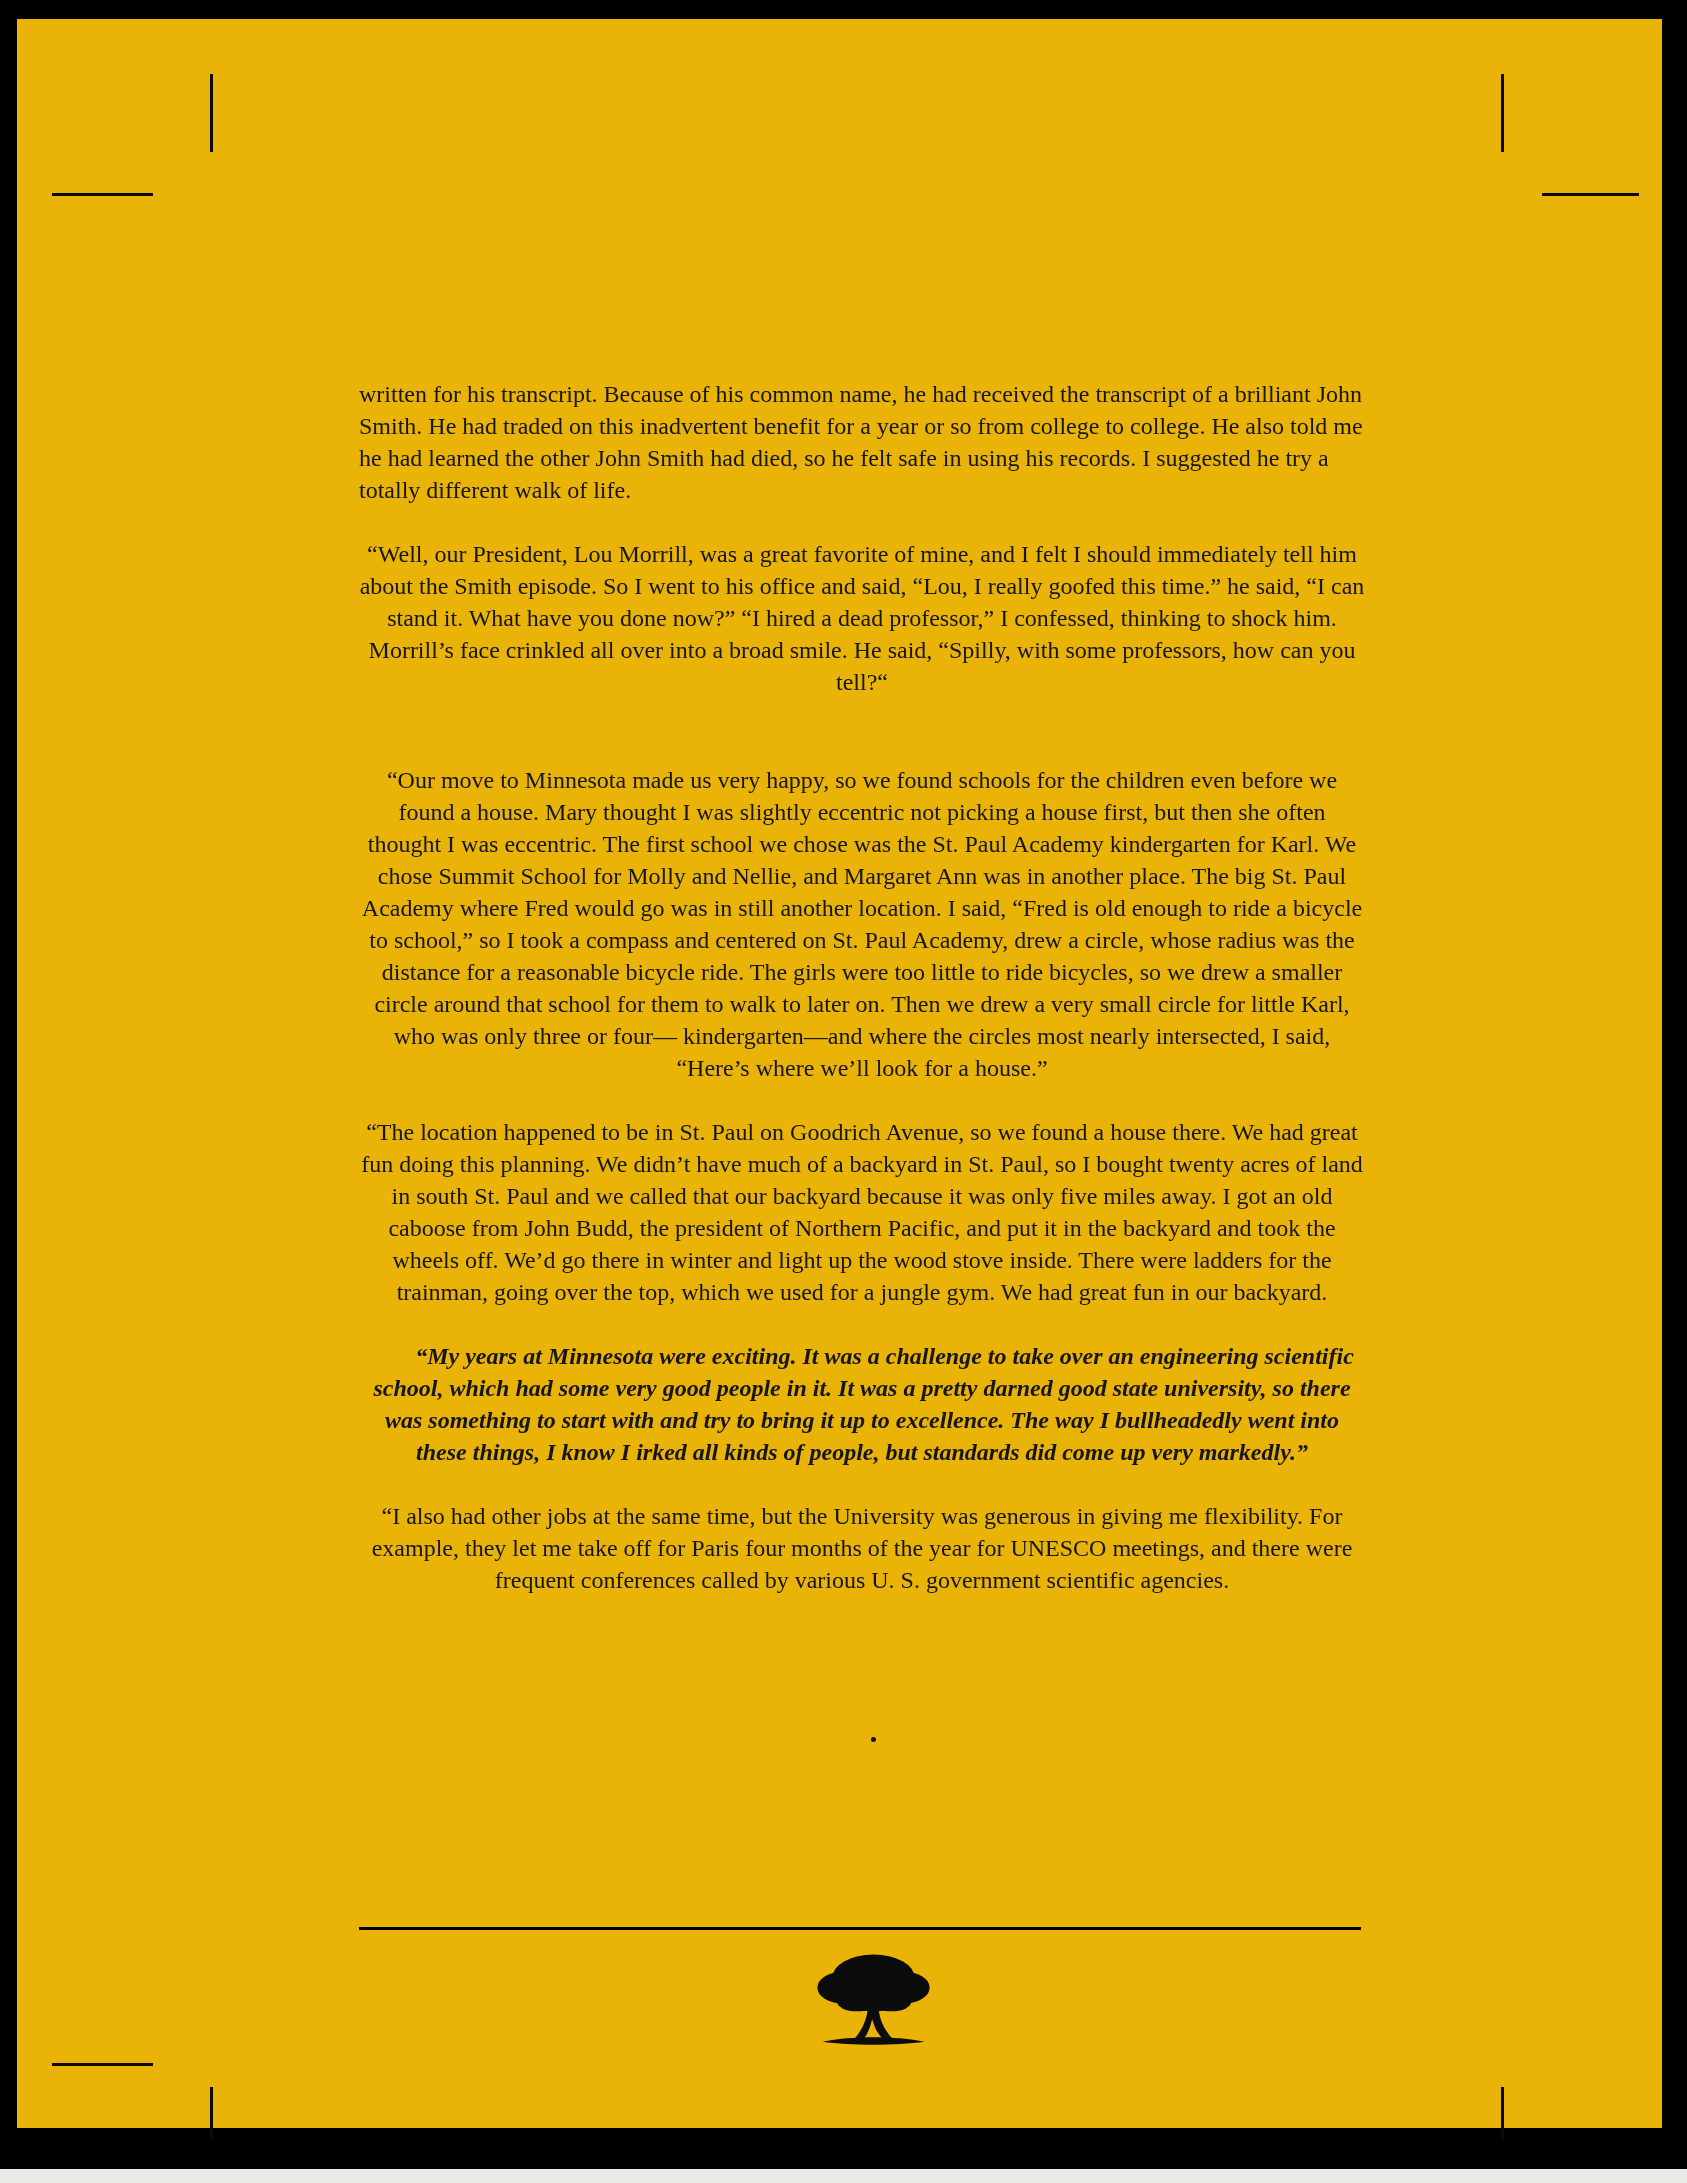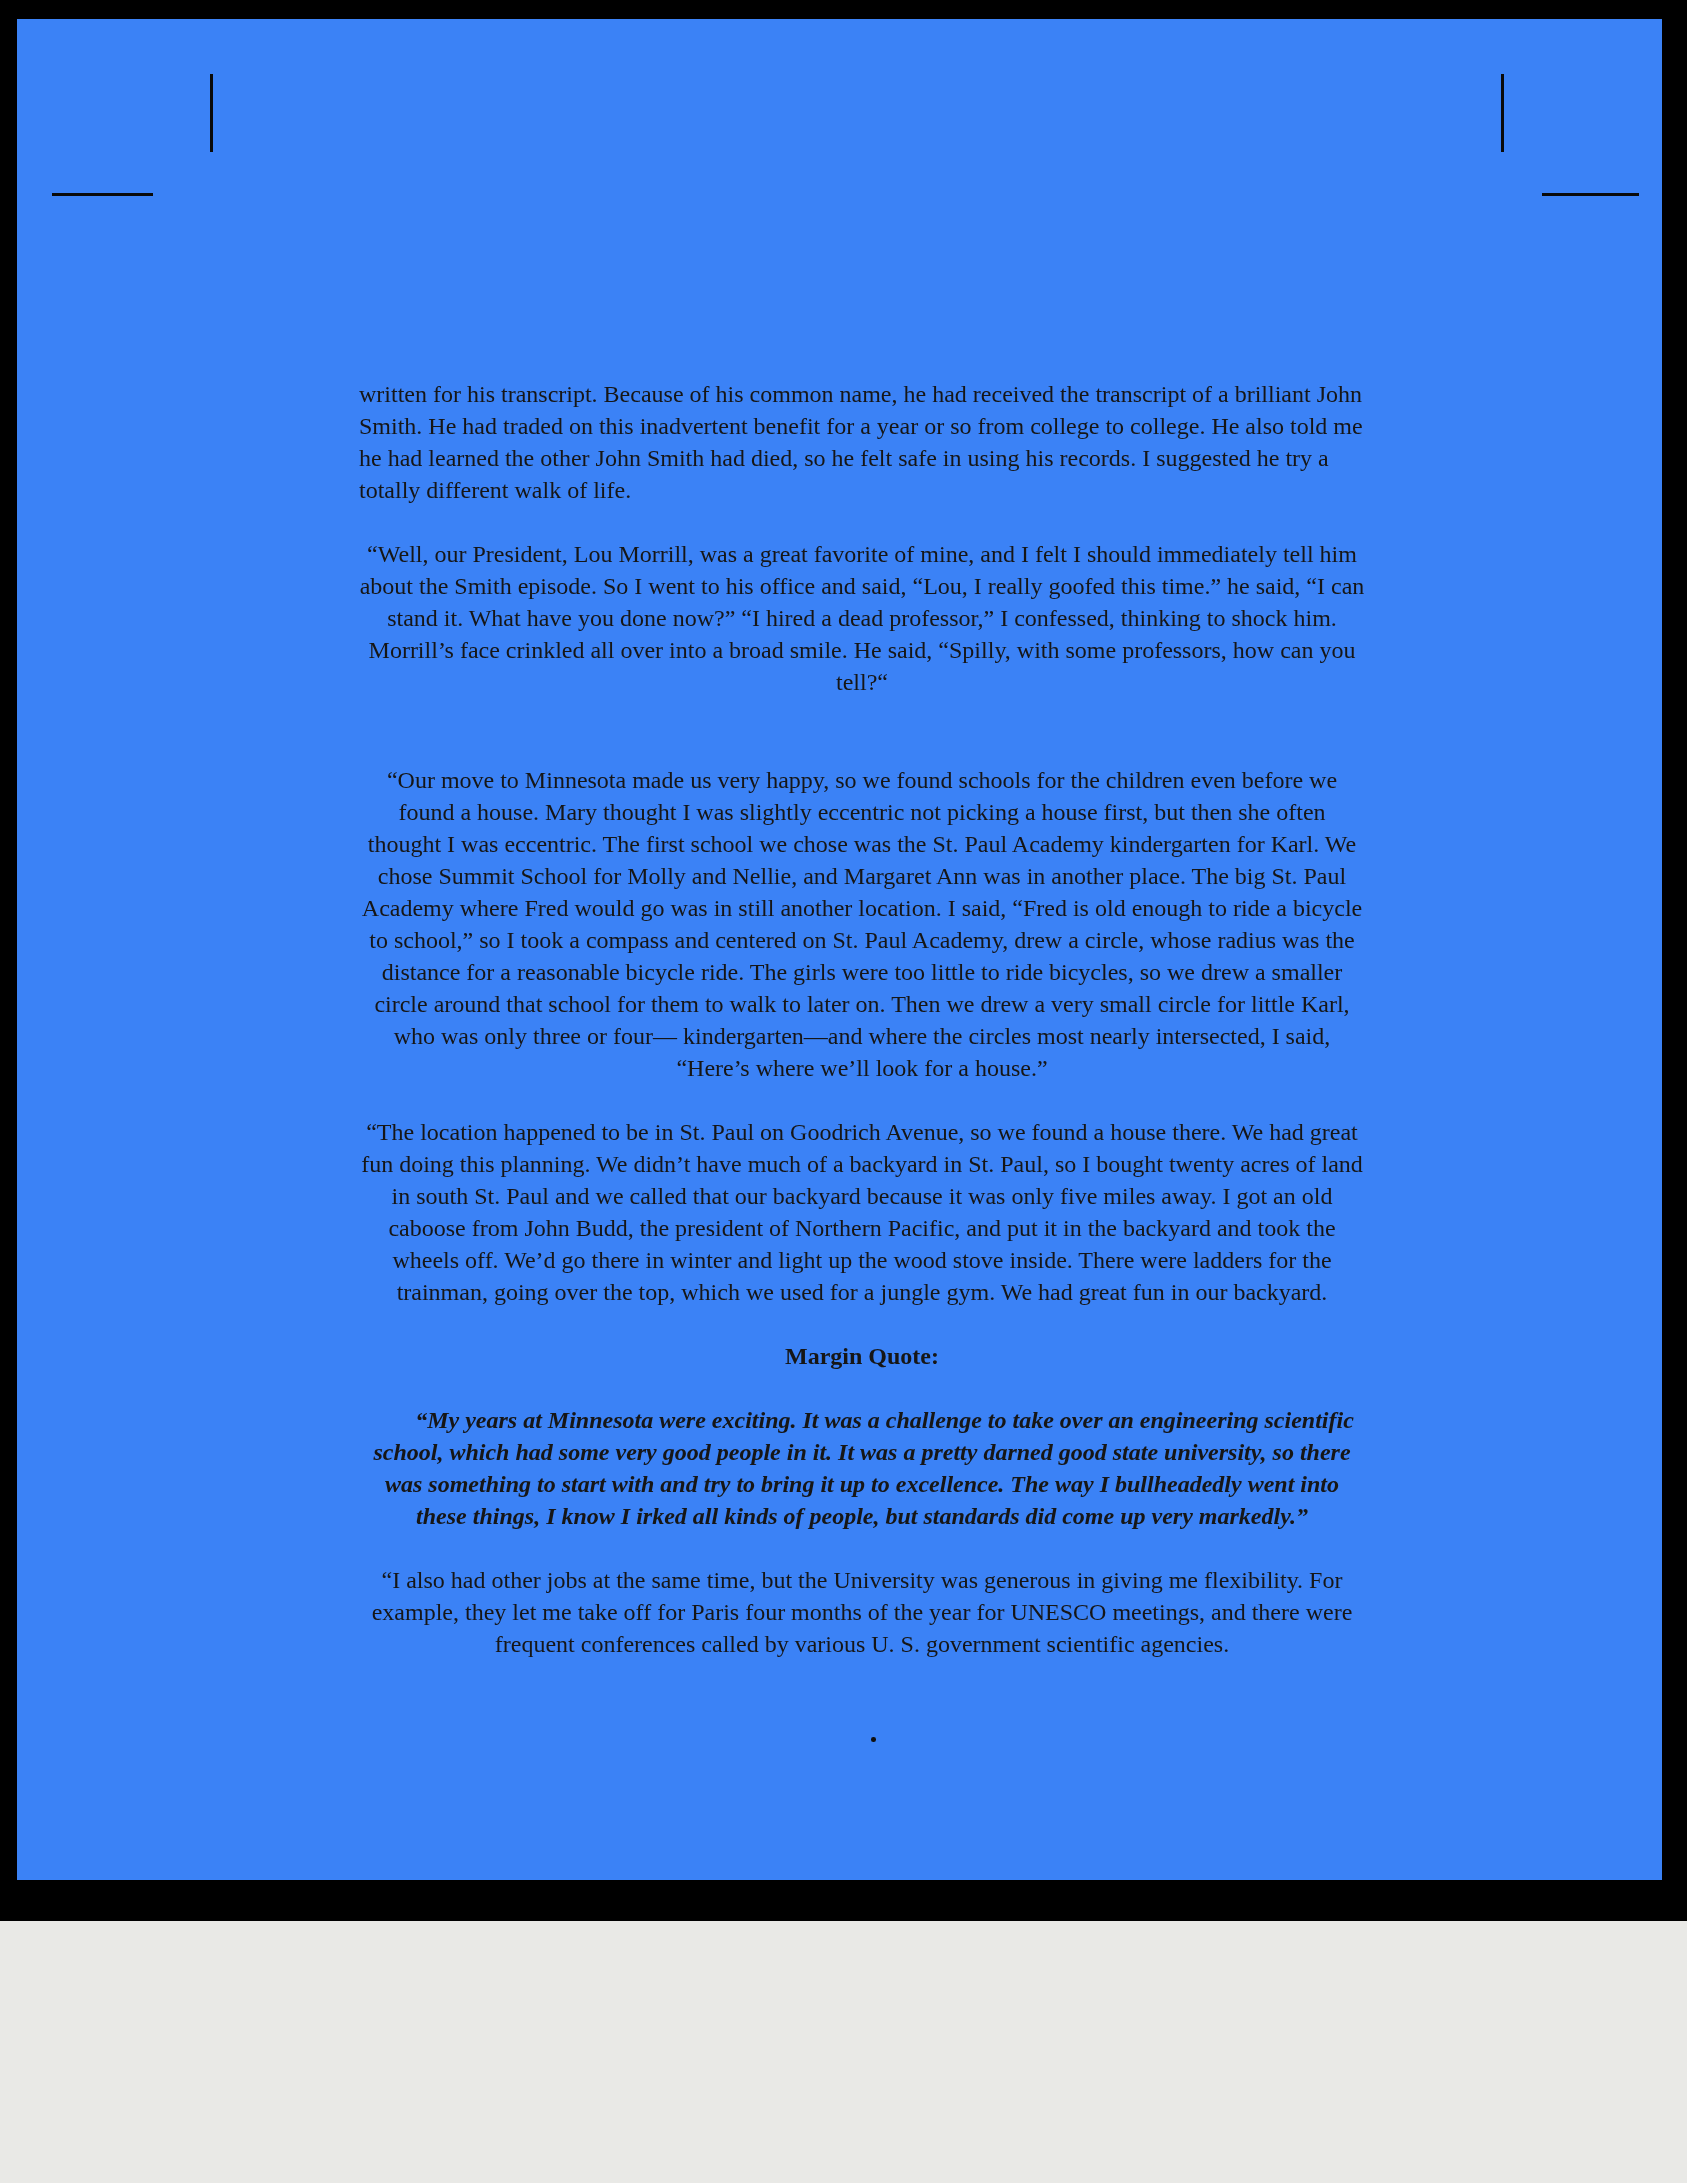--- a/index.html
+++ b/index.html
@@ -6,22 +6,22 @@
   html, body { margin: 0; padding: 0; }
   body {
     width: 1687px;
     height: 2183px;
     background: #e9e9e6;
     font-family: "Liberation Serif", "DejaVu Serif", serif;
   }
   .page {
     position: relative;
     width: 1687px;
-    height: 1921px;
-    background: #3b82f6;
+    height: 2169px;
+    background: #eab308;
     overflow: hidden;
     color: #161616;
   }
   
   .scan-edge { position: absolute; background: #000; }
   .edge-top    { top: 0; left: 0; right: 0; height: 18.5px; }
   .edge-bottom { bottom: 0; left: 0; right: 0; height: 41px; }
   .edge-left   { top: 0; bottom: 0; left: 0; width: 16.5px; }
   .edge-right  { top: 0; bottom: 0; right: 0; width: 25px; }
   
@@ -94,21 +94,20 @@
   <div class="reg-mark mark-r-h"></div>
   <div class="reg-mark mark-bl-h"></div>
   <div class="reg-mark mark-bl-v"></div>
   <div class="reg-mark mark-br-v"></div>
 
   <main class="text-block">
     <p class="para">written for his transcript. Because of his common name, he had received the transcript of a brilliant John Smith. He had traded on this inadvertent benefit for a year or so from college to college. He also told me he had learned the other John Smith had died, so he felt safe in using his records. I suggested he try a totally different walk of life.</p>
     <p class="para">“Well, our President, Lou Morrill, was a great favorite of mine, and I felt I should immediately tell him about the Smith episode. So I went to his office and said, “Lou, I really goofed this time.” he said, “I can stand it. What have you done now?” “I hired a dead professor,” I confessed, thinking to shock him. Morrill’s face crinkled all over into a broad smile. He said, “Spilly, with some professors, how can you tell?“</p>
     <p class="para gap-large">“Our move to Minnesota made us very happy, so we found schools for the children even before we found a house. Mary thought I was slightly eccentric not picking a house first, but then she often thought I was eccentric. The first school we chose was the St. Paul Academy kindergarten for Karl. We chose Summit School for Molly and Nellie, and Margaret Ann was in another place. The big St. Paul Academy where Fred would go was in still another location. I said, “Fred is old enough to ride a bicycle to school,” so I took a compass and centered on St. Paul Academy, drew a circle, whose radius was the distance for a reasonable bicycle ride. The girls were too little to ride bicycles, so we drew a smaller circle around that school for them to walk to later on. Then we drew a very small circle for little Karl, who was only three or four— kindergarten—and where the circles most nearly intersected, I said, “Here’s where we’ll look for a house.”</p>
     <p class="para">“The location happened to be in St. Paul on Goodrich Avenue, so we found a house there. We had great fun doing this planning. We didn’t have much of a backyard in St. Paul, so I bought twenty acres of land in south St. Paul and we called that our backyard because it was only five miles away. I got an old caboose from John Budd, the president of Northern Pacific, and put it in the backyard and took the wheels off. We’d go there in winter and light up the wood stove inside. There were ladders for the trainman, going over the top, which we used for a jungle gym. We had great fun in our backyard.</p>
-    <p class="para margin-quote-label">Margin Quote:</p>
     <p class="para quote">“My years at Minnesota were exciting. It was a challenge to take over an engineering scientific school, which had some very good people in it. It was a pretty darned good state university, so there was something to start with and try to bring it up to excellence. The way I bullheadedly went into these things, I know I irked all kinds of people, but standards did come up very markedly.”</p>
     <p class="para">“I also had other jobs at the same time, but the University was generous in giving me flexibility. For example, they let me take off for Paris four months of the year for UNESCO meetings, and there were frequent conferences called by various U. S. government scientific agencies.</p>
   </main>
 
   <div class="stray-dot"></div>
 
   <div class="footer-rule"></div>
 
   <div class="tree-logo">
     <svg viewBox="0 0 210 162" xmlns="http://www.w3.org/2000/svg" aria-hidden="true">

